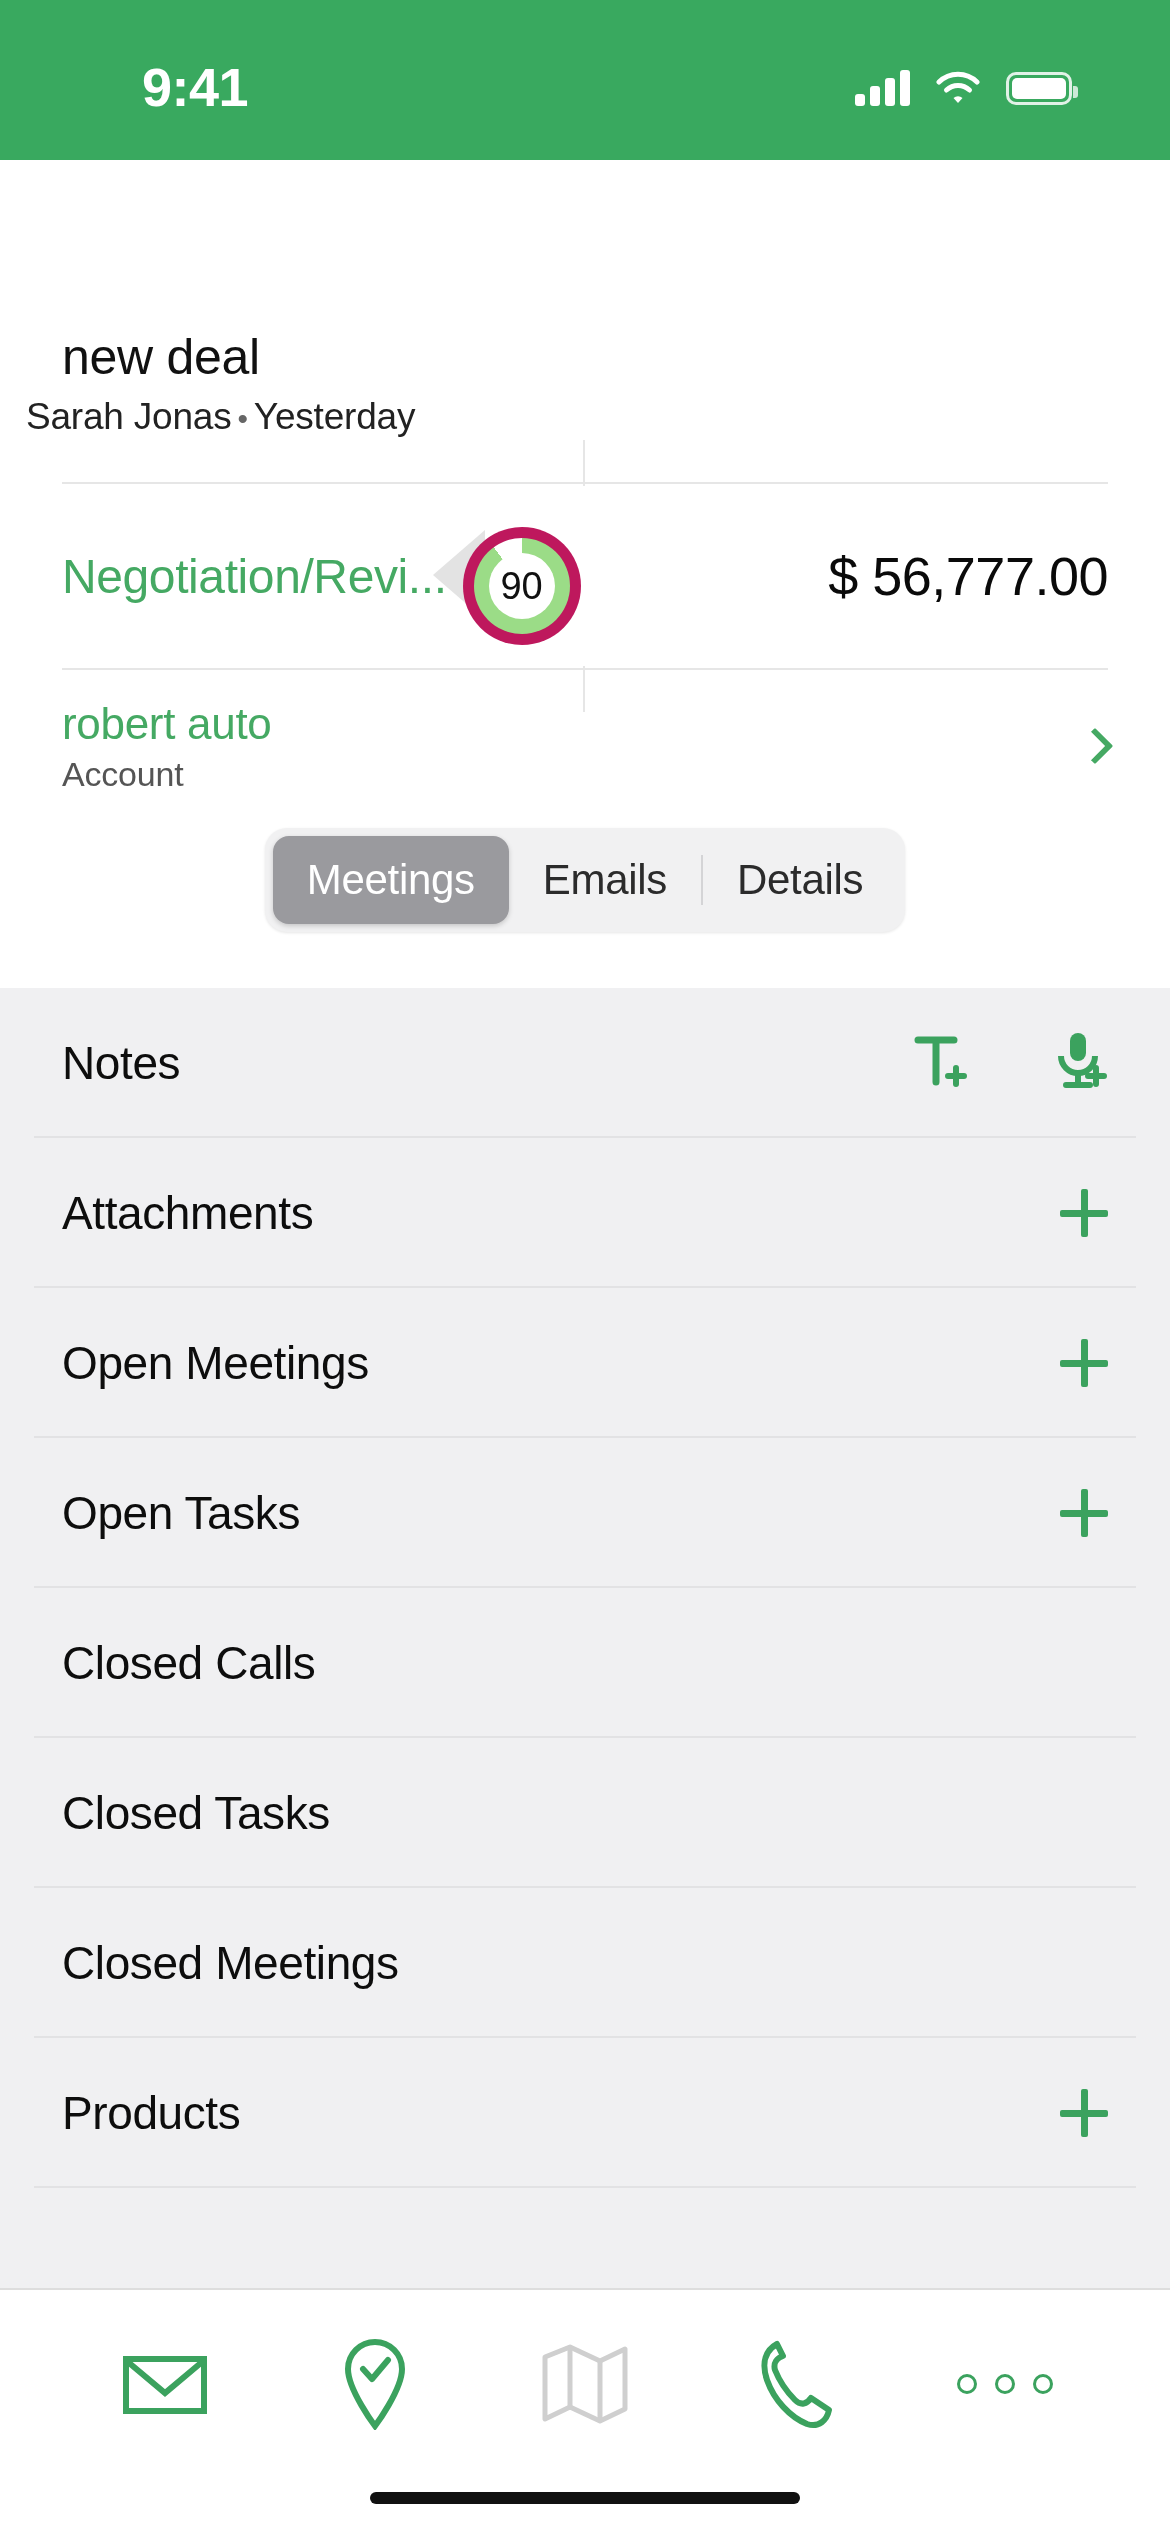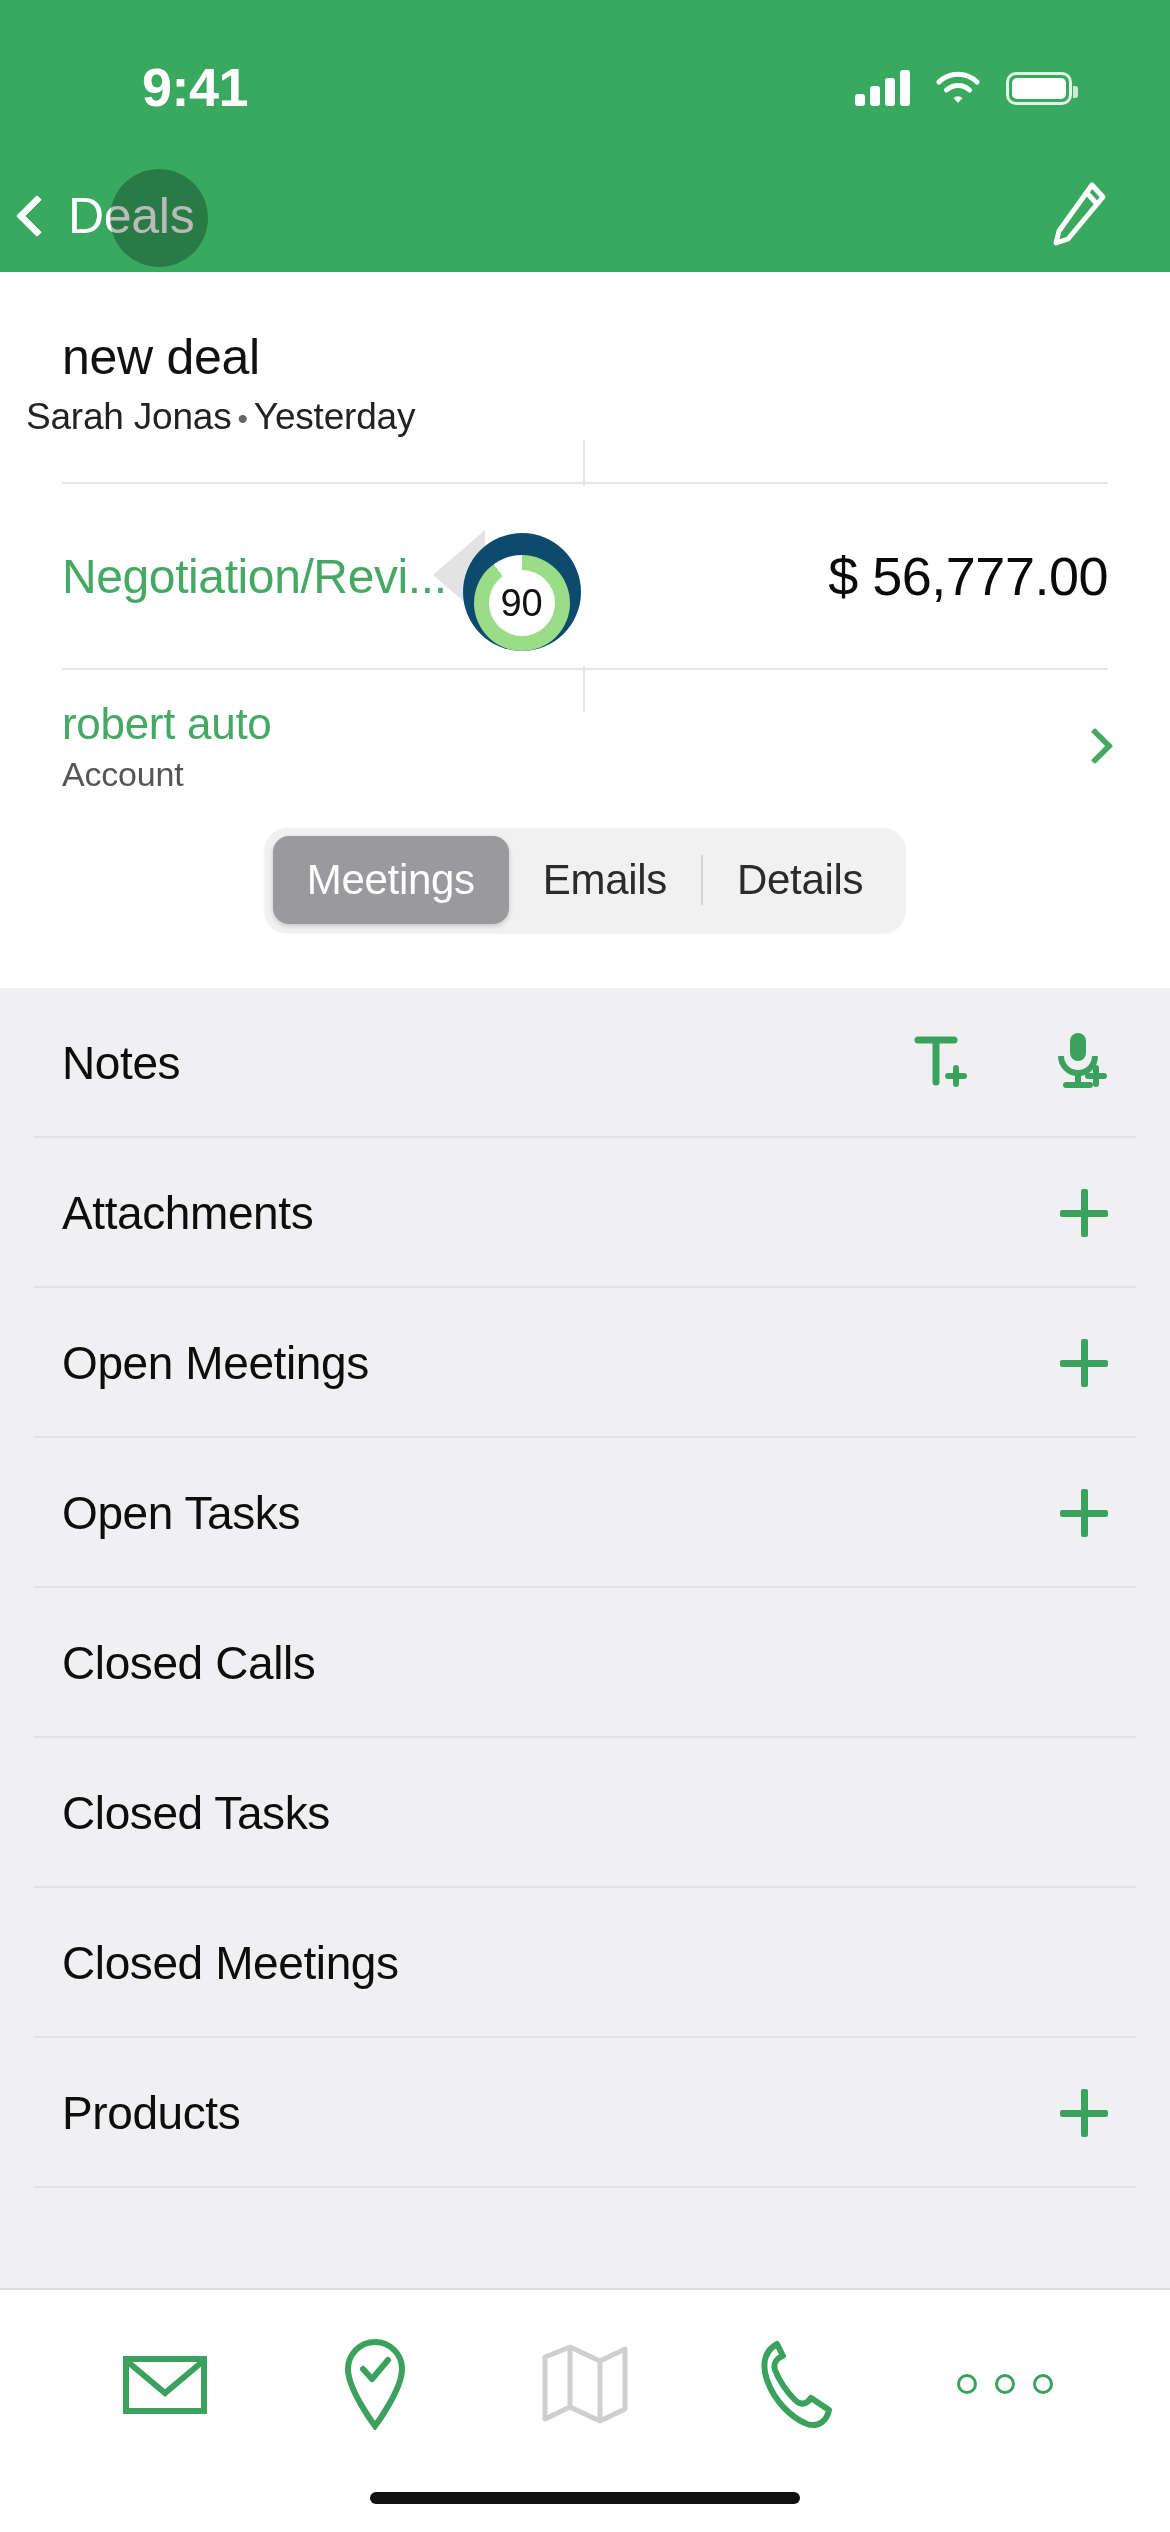--- a/index.html
+++ b/index.html
@@ -77,23 +77,23 @@
     font-size:48px; color:#45A963; letter-spacing:-0.4px;
     max-width:430px; white-space:nowrap; overflow:hidden;
   }
   .gauge-wrap { position:relative; width:150px; height:120px; margin-left:-6px; }
   .gauge-tail {
     position:absolute; left:-8px; top:14px; width:0; height:0;
     border-top:45px solid transparent; border-bottom:45px solid transparent;
     border-right:52px solid #E3E3E3;
   }
   .gauge-ring {
-    position:absolute; left:22px; top:17px; width:118px; height:118px;
-    border-radius:50%; background:#0c4a6e;
-    display:flex; align-items:flex-end; justify-content:center;
+    position:absolute; left:22px; top:11px; width:118px; height:118px;
+    border-radius:50%; background:#be185d;
+    display:flex; align-items:center; justify-content:center;
   }
   .gauge-arc {
     width:96px; height:96px; border-radius:50%;
     background:conic-gradient(#9BDC87 0deg 324deg, #ffffff 324deg 360deg);
     display:flex; align-items:center; justify-content:center;
   }
   .gauge-hole {
     width:66px; height:66px; border-radius:50%; background:#ffffff;
     display:flex; align-items:center; justify-content:center;
     font-size:38px; color:#111; font-weight:400;
@@ -199,33 +199,20 @@
           <path d="M10.5 19 A17 17 0 0 1 33.5 19" stroke="#fff" stroke-width="5" fill="none" stroke-linecap="round"></path>
           <path d="M17.5 27 L22 32 L26.5 27 A7 7 0 0 0 17.5 27 Z" fill="#fff"></path>
         </svg>
       </span>
       <span class="bat">
           <b></b>
         </span>
     </div>
   </div>
 
-  <div class="navbar">
-    <div class="nav-back">
-      <span class="chev-back"></span>
-      <span class="nav-title">Deals</span>
-      <span class="tap-dot"></span>
-    </div>
-    <div class="nav-edit">
-      <svg width="62" height="66" viewBox="0 0 62 66">
-        <path d="M46 4 L57 16 L22 58 L10 62 L13 50 Z" fill="none" stroke="#fff" stroke-width="5" stroke-linejoin="round"></path>
-        <path d="M40 11 L51 23" stroke="#fff" stroke-width="5"></path>
-      </svg>
-    </div>
-  </div>
 
   <div class="card">
     <div class="deal-title">new deal</div>
     <div class="deal-sub">
       <span>Sarah Jonas</span><span class="dot">•</span><span>Yesterday</span>
     </div>
 
     <div class="hr"></div>
 
     <div class="stage-row">

